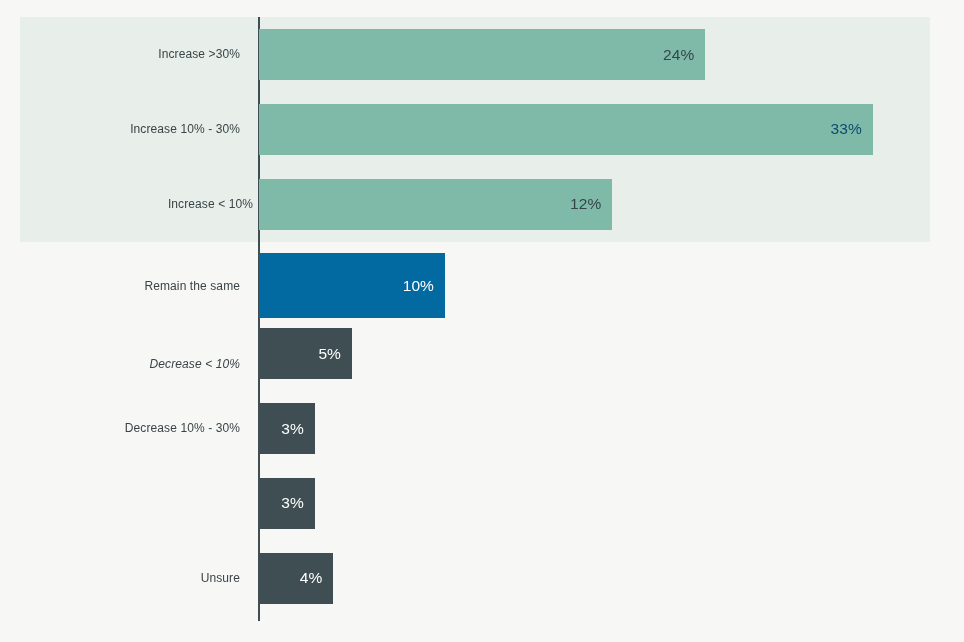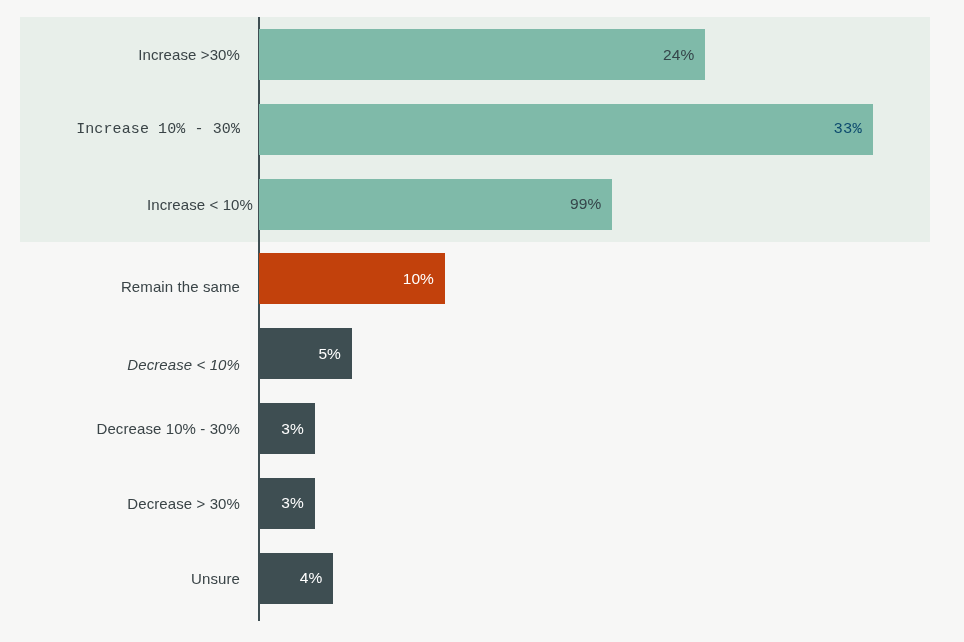--- a/index.html
+++ b/index.html
@@ -37,21 +37,21 @@
     position: absolute;
     left: 0;
     width: 964px;
   }
 
   .bar-label {
     position: absolute;
     right: 0;
     text-align: right;
     color: #3a4447;
-    font-size: 15px;
+    font-size: 12px;
     letter-spacing: 0.1px;
     white-space: nowrap;
   }
 
   .bar-rect {
     position: absolute;
     left: 259px;
     display: flex;
     align-items: center;
     justify-content: flex-end;
@@ -91,52 +91,51 @@
 
   <div id="axis-line" style="left: 258px; top: 17px; height: 603.6px; background: rgb(62, 78, 82);"></div>
 
   <div id="bars-layer">
       <div class="bar-row" style="top: 29px; height: 51px;">
         <div class="bar-label" style="right: 724px; top: 0px; line-height: 51px;">Increase &gt;30%</div>
         <div class="bar-rect increase" style="top: 0px; height: 51px; width: 446.4px; background: rgb(127, 186, 169);">
           <span class="bar-value" style="color: rgb(53, 69, 74);">24%</span>
         </div>
       </div>
-      <div class="bar-row" style="top: 103.8px; height: 51px; font-family: Liberation Mono, monospace;">
+      <div class="bar-row" style="top: 103.8px; height: 51px;">
         <div class="bar-label" style="right: 724px; top: 0px; line-height: 51px;">Increase 10% - 30%</div>
         <div class="bar-rect increase" style="top: 0px; height: 51px; width: 613.8px; background: rgb(127, 186, 169);">
           <span class="bar-value" style="color: #0c4a6e;">33%</span>
         </div>
       </div>
       <div class="bar-row" style="top: 178.6px; height: 51px; padding-left: 13px;">
         <div class="bar-label" style="right: 724px; top: 0px; line-height: 51px;">Increase &lt; 10%</div>
         <div class="bar-rect increase" style="top: 0px; height: 51px; width: 353.4px; background: rgb(127, 186, 169);">
-          <span class="bar-value" style="color: rgb(53, 69, 74);">99%</span>
+          <span class="bar-value" style="color: rgb(53, 69, 74);">12%</span>
         </div>
       </div>
       <div class="bar-row" style="top: 253.4px; height: 51px;">
         <div class="bar-label" style="right: 724px; top: 8px; line-height: 51px;">Remain the same</div>
-        <div class="bar-rect other" style="top: 0px; height: 51px; width: 186px; background: #c2410c;">
+        <div class="bar-rect other" style="top: 0px; height: 65px; width: 186px; background: #0369a1;">
           <span class="bar-value" style="color: rgb(255, 255, 255);">10%</span>
         </div>
       </div>
       <div class="bar-row" style="top: 328.2px; height: 51px;">
         <div class="bar-label" style="right: 724px; top: 11px; line-height: 51px; font-style: italic;">Decrease &lt; 10%</div>
         <div class="bar-rect other" style="top: 0px; height: 51px; width: 93px; background: rgb(62, 78, 82);">
           <span class="bar-value" style="color: rgb(255, 255, 255);">5%</span>
         </div>
       </div>
       <div class="bar-row" style="top: 403px; height: 51px;">
         <div class="bar-label" style="right: 724px; top: 0px; line-height: 51px;">Decrease 10% - 30%</div>
         <div class="bar-rect other" style="top: 0px; height: 51px; width: 55.8px; background: rgb(62, 78, 82);">
           <span class="bar-value" style="color: rgb(255, 255, 255);">3%</span>
         </div>
       </div>
       <div class="bar-row" style="top: 477.8px; height: 51px;">
-        <div class="bar-label" style="right: 724px; top: 0px; line-height: 51px;">Decrease &gt; 30%</div>
         <div class="bar-rect other" style="top: 0px; height: 51px; width: 55.8px; background: rgb(62, 78, 82);">
           <span class="bar-value" style="color: rgb(255, 255, 255);">3%</span>
         </div>
       </div>
       <div class="bar-row" style="top: 552.6px; height: 51px;">
         <div class="bar-label" style="right: 724px; top: 0px; line-height: 51px;">Unsure</div>
         <div class="bar-rect other" style="top: 0px; height: 51px; width: 74.4px; background: rgb(62, 78, 82);">
           <span class="bar-value" style="color: rgb(255, 255, 255);">4%</span>
         </div>
       </div>

